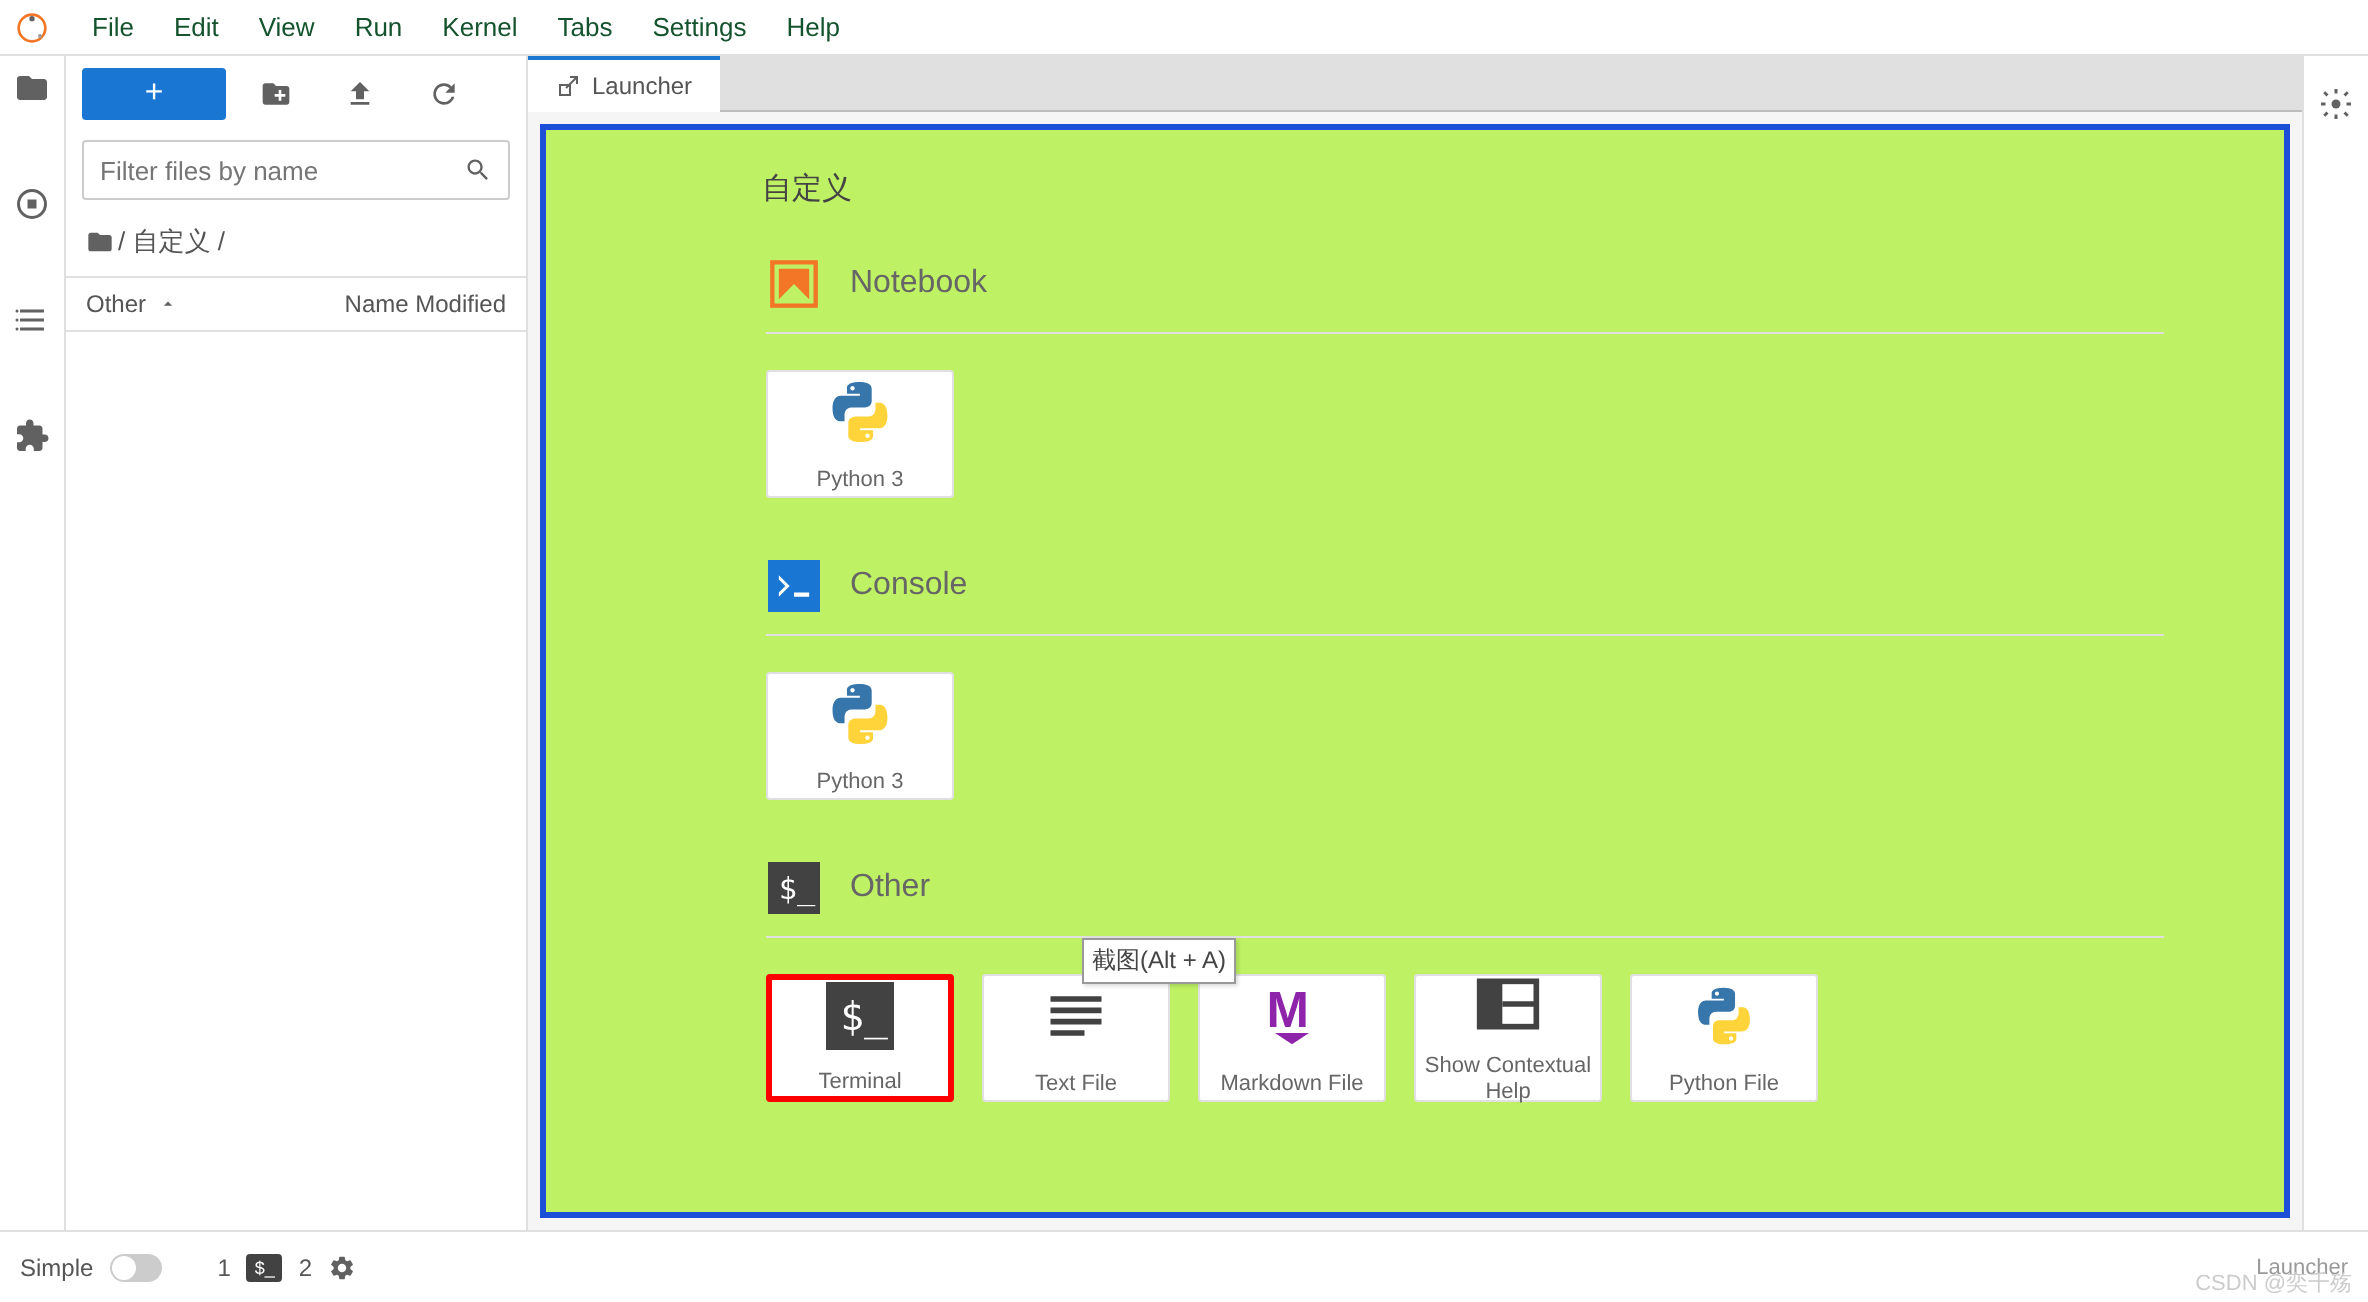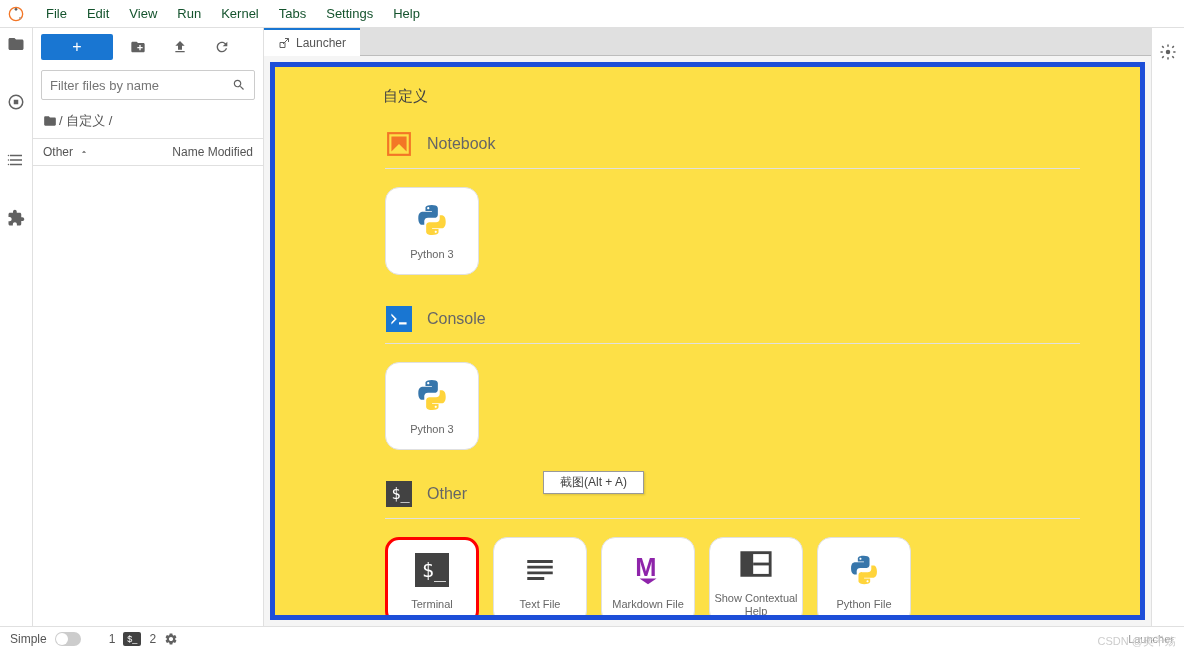--- a/index.html
+++ b/index.html
@@ -16,41 +16,41 @@
 .tool-icon { width: 18px; height: 18px; display: flex; align-items: center; justify-content: center; color: #616161; cursor: pointer; margin: 0 8px; }
 .filter-box { margin: 4px 8px; height: 30px; border: 1px solid #ccc; border-radius: 2px; display: flex; align-items: center; padding: 0 8px; }
 .filter-box input { border: none; outline: none; flex: 1; font-size: 13px; color: #666; }
 .breadcrumb { padding: 8px 10px; font-size: 13px; color: #555; display: flex; align-items: center; gap: 2px; }
 .file-header { display: flex; padding: 6px 10px; border-top: 1px solid #e0e0e0; border-bottom: 1px solid #e0e0e0; font-size: 12px; color: #555; }
 .file-header .col-name { flex: 1; display: flex; align-items: center; gap: 6px; }
 .file-header .col-mod { }
 .content-area { flex: 1; display: flex; flex-direction: column; background: #f5f5f5; position: relative; }
 .tab-bar { height: 28px; background: #e0e0e0; display: flex; border-bottom: 1px solid #bdbdbd; }
 .tab { background: #fff; border-top: 2px solid #1976d2; height: 28px; padding: 0 14px; font-size: 12px; display: flex; align-items: center; gap: 6px; color: #555; }
-.launcher-body { flex: 1; background: #fde047; margin: 6px 6px 6px 6px; padding: 20px 0 20px 110px; overflow-y: auto; position: relative; border: 5px solid #1d4ed8; }
+.launcher-body { flex: 1; background: #bef264; margin: 6px 6px 6px 6px; padding: 20px 0 20px 110px; overflow-y: auto; position: relative; border: 3px solid #1d4ed8; }
 .launcher-body::-webkit-scrollbar { width: 16px; }
 .launcher-body::-webkit-scrollbar-thumb { background: #c1c1c1; }
 .cwd-label { font-size: 15px; color: #444; margin-bottom: 24px; margin-left: -2px; }
 .section-head { display: flex; align-items: center; gap: 14px; margin-bottom: 14px; }
 .section-icon { width: 28px; height: 28px; display: flex; align-items: center; justify-content: center; }
 .section-title { font-size: 16px; color: #666; font-weight: 400; }
 .section-divider { height: 1px; background: #e0e0e0; margin-left: 0; margin-right: 60px; margin-bottom: 18px; margin-top: -4px; }
 .card-row { display: flex; gap: 14px; margin-bottom: 30px; }
-.card { width: 94px; height: 88px; border: 1px solid #e0e0e0; border-radius: 14px; display: flex; flex-direction: column; align-items: center; justify-content: center; gap: 8px; cursor: pointer; background: #fff; }
+.card { width: 94px; height: 64px; border: 1px solid #e0e0e0; border-radius: 2px; display: flex; flex-direction: column; align-items: center; justify-content: center; gap: 8px; cursor: pointer; background: #fff; }
 .card.hl { border: 3px solid #ff0000; }
 .card-icon { width: 40px; height: 40px; display: flex; align-items: center; justify-content: center; }
 .card-label { font-size: 11px; color: #666; text-align: center; line-height: 1.2; padding: 0 4px; }
 .right-rail { width: 33px; border-left: 1px solid #e0e0e0; display: flex; flex-direction: column; align-items: center; padding-top: 14px; }
-.status-bar { height: 25px; border-top: 1px solid #e0e0e0; display: flex; align-items: center; padding: 0 10px; font-size: 12px; color: #555; }
+.status-bar { height: 36px; border-top: 1px solid #e0e0e0; display: flex; align-items: center; padding: 0 10px; font-size: 12px; color: #555; }
 .status-left { display: flex; align-items: center; gap: 8px; }
 .toggle { width: 26px; height: 14px; background: #ccc; border-radius: 7px; position: relative; }
 .toggle::after { content: ''; position: absolute; left: 1px; top: 1px; width: 12px; height: 12px; background: #fff; border-radius: 50%; }
 .status-icon { width: 18px; height: 14px; background: #424242; color: #fff; font-size: 9px; display: inline-flex; align-items: center; justify-content: center; border-radius: 2px; }
 .status-right { margin-left: auto; color: #999; font-size: 11px; }
-.tooltip-box { position: absolute; left: 268px; top: 404px; background: #fff; border: 1px solid #999; padding: 2px 16px; font-size: 12px; color: #444; box-shadow: 1px 1px 2px rgba(0,0,0,0.15); }
+.tooltip-box { position: absolute; left: 268px; top: 404px; background: #fff; border: 1px solid #999; padding: 2px 4px; font-size: 12px; color: #444; box-shadow: 1px 1px 2px rgba(0,0,0,0.15); }
 .watermark { position: absolute; right: 8px; bottom: 2px; font-size: 11px; color: #ccc; }
 </style>
 </head>
 <body>
 
 <div class="top-menu">
   <svg class="jupyter-logo" viewBox="0 0 24 24">
       <circle cx="12" cy="12" r="10" fill="none" stroke="#f37626" stroke-width="2"></circle>
       <circle cx="12" cy="5" r="2" fill="#616161"></circle>
       <circle cx="18" cy="18" r="1.5" fill="#9e9e9e"></circle>

